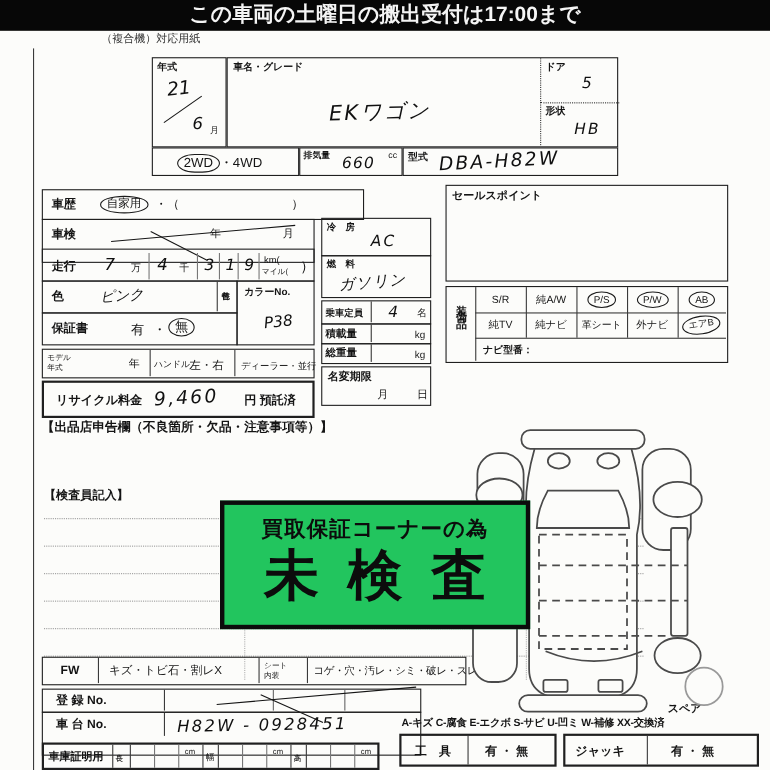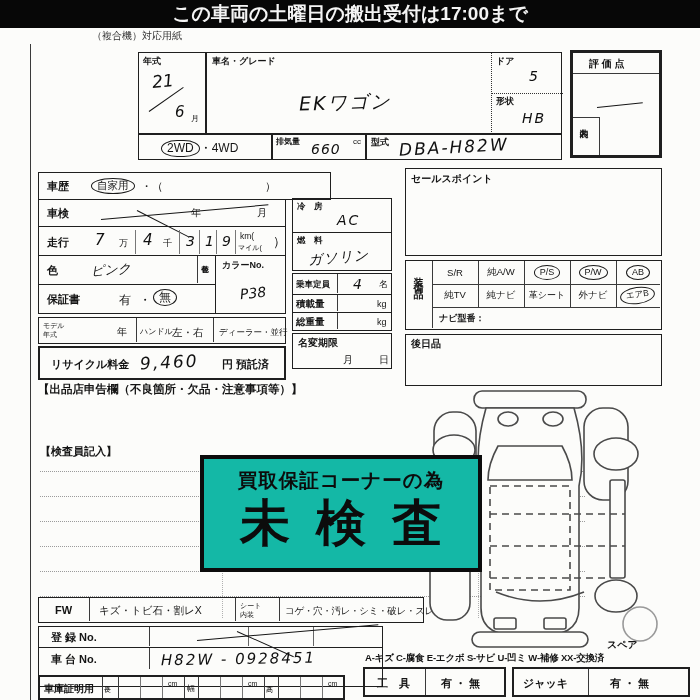--- a/index.html
+++ b/index.html
@@ -59,37 +59,29 @@
   <div class="b" style="left:272px;top:134px;width:94px;height:26px">
     <span class="t bold" style="left:3px;top:3px;font-size:8px">排気量</span>
     <span class="t hw" style="left:38px;top:7px;font-size:14px;letter-spacing:1px">660</span>
     <span class="t" style="left:80px;top:3px;font-size:8px">cc</span>
   </div>
   <div class="b" style="left:366px;top:134px;width:196px;height:26px">
     <span class="t bold" style="left:4px;top:3px;font-size:9px">型式</span>
     <span class="t hw" style="left:32px;top:4px;font-size:17px;letter-spacing:2px;transform:rotate(-3deg)">DBA-H82W</span>
   </div>
 
-  <div class="b thick" style="left:570px;top:50px;width:92px;height:108px">
-    <span class="t bold" style="left:16px;top:6px;font-size:10px">評 価 点</span>
-    <div class="hl" style="left:0;top:20px;width:86px;border-top-width:1.5px"></div>
-    <div class="strike" style="left:24px;top:54px;width:46px;transform:rotate(-6deg)"></div>
-    <div class="hl" style="left:0;top:64px;width:26px;border-top-width:1.5px"></div>
-    <div class="vl" style="left:26px;top:64px;height:38px;border-left-width:1.5px"></div>
-    <span class="t bold vert" style="left:6px;top:69px;font-size:9px">内装</span>
-  </div>
 
   <div class="b" style="left:38px;top:172px;width:293px;height:28px">
     <span class="t bold" style="left:8px;top:8px;font-size:11px">車歴</span>
     <span class="t" style="left:52px;top:5px;font-size:10.5px"><span class="circ">自家用</span></span>
     <span class="t" style="left:102px;top:8px;font-size:11px">・（</span>
     <span class="t" style="left:226px;top:8px;font-size:11px">）</span>
   </div>
 
-  <div class="b" style="left:38px;top:199px;width:248px;height:28px">
+  <div class="b" style="left:38px;top:199px;width:248px;height:40px">
     <span class="t bold" style="left:8px;top:8px;font-size:11px">車検</span>
     <span class="t" style="left:152px;top:8px;font-size:10px">年</span>
     <span class="t" style="left:218px;top:8px;font-size:10px">月</span>
     <div class="strike" style="left:62px;top:19px;width:168px;transform:rotate(-5deg)"></div>
     <div class="strike" style="left:98px;top:10px;width:58px;transform:rotate(27deg)"></div>
   </div>
 
   <div class="b" style="left:38px;top:226px;width:248px;height:30px">
     <span class="t bold" style="left:8px;top:10px;font-size:11px">走行</span>
     <span class="t hw" style="left:56px;top:6px;font-size:15px">7</span>
@@ -212,23 +204,20 @@
       </div>
     <div class="cell" style="left:164px;top:23px;width:46px;height:23px;font-size:9.5px">
         <span>外ナビ</span>
       </div>
     <div class="cell" style="left:210px;top:23px;width:44px;height:23px;font-size:8.5px">
         <span class="circ" style="transform:rotate(-8deg)">エアB</span>
       </div>
     <span class="t bold" style="left:33px;top:53px;font-size:9px">ナビ型番：</span>
   </div>
 
-  <div class="b" style="left:405px;top:334px;width:257px;height:52px">
-    <span class="t bold" style="left:5px;top:4px;font-size:10px">後日品</span>
-  </div>
 
   <div class="t bold" style="left:40px;top:446px;font-size:11px">【検査員記入】</div>
   <div class="dotline" style="left:40px;top:471px;width:545px"></div>
   <div class="dotline" style="left:40px;top:496px;width:545px"></div>
   <div class="dotline" style="left:40px;top:521px;width:545px"></div>
   <div class="dotline" style="left:40px;top:546px;width:545px"></div>
   <div class="dotline" style="left:40px;top:571px;width:545px"></div>
   <div class="dotline" style="left:40px;top:596px;width:545px"></div>
   <div class="vdot" style="left:222px;top:458px;height:160px"></div>
   <div class="vdot" style="left:478px;top:458px;height:160px"></div>
@@ -255,21 +244,21 @@
         <path d="M76,206 q44,18 88,0" fill="none"></path>
         <rect x="74" y="232" width="22" height="11" rx="2" fill="none"></rect>
         <rect x="124" y="232" width="22" height="11" rx="2" fill="none"></rect>
         <rect x="52" y="246" width="116" height="15" rx="8"></rect>
         <circle cx="220" cy="238" r="17" stroke="#999" fill="none"></circle>
       </g>
     </svg>
   </div>
 
   <div style="position:absolute;left:200px;top:455px;width:282px;height:117px;border:4px solid #0c0c0c;
-              box-sizing:border-box;background:#14b8a6;z-index:3;text-align:center">
+              box-sizing:border-box;background:#22c55e;z-index:3;text-align:center">
     <div class="bold" style="margin-top:8px;font-size:19.5px;letter-spacing:1px;color:#0c0c0c">買取保証コーナーの為</div>
     <div class="bold" style="margin-top:4px;font-size:50px;letter-spacing:26px;padding-left:26px;color:#0c0c0c;line-height:1">未検査</div>
   </div>
 
   <div class="b" style="left:38px;top:626px;width:345px;height:22px">
     <span class="t bold" style="left:12px;top:5px;font-size:11px">登 録 No.</span>
     <div class="vl" style="left:110px;top:0;height:19px"></div>
     <div class="vl" style="left:209px;top:0;height:19px;border-left-color:#666"></div>
     <div class="vl" style="left:274px;top:0;height:19px;border-left-color:#666"></div>
     <div class="strike" style="left:158px;top:13px;width:182px;transform:rotate(-5deg)"></div>

